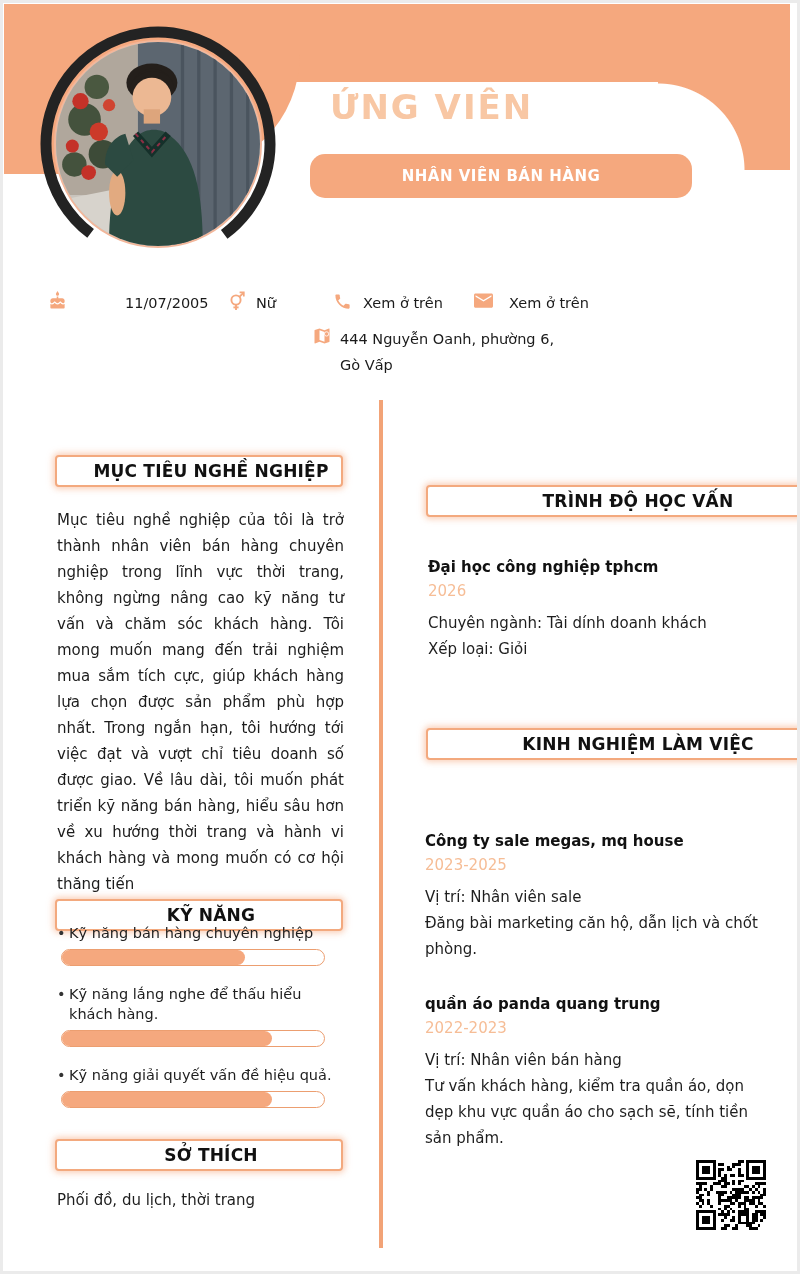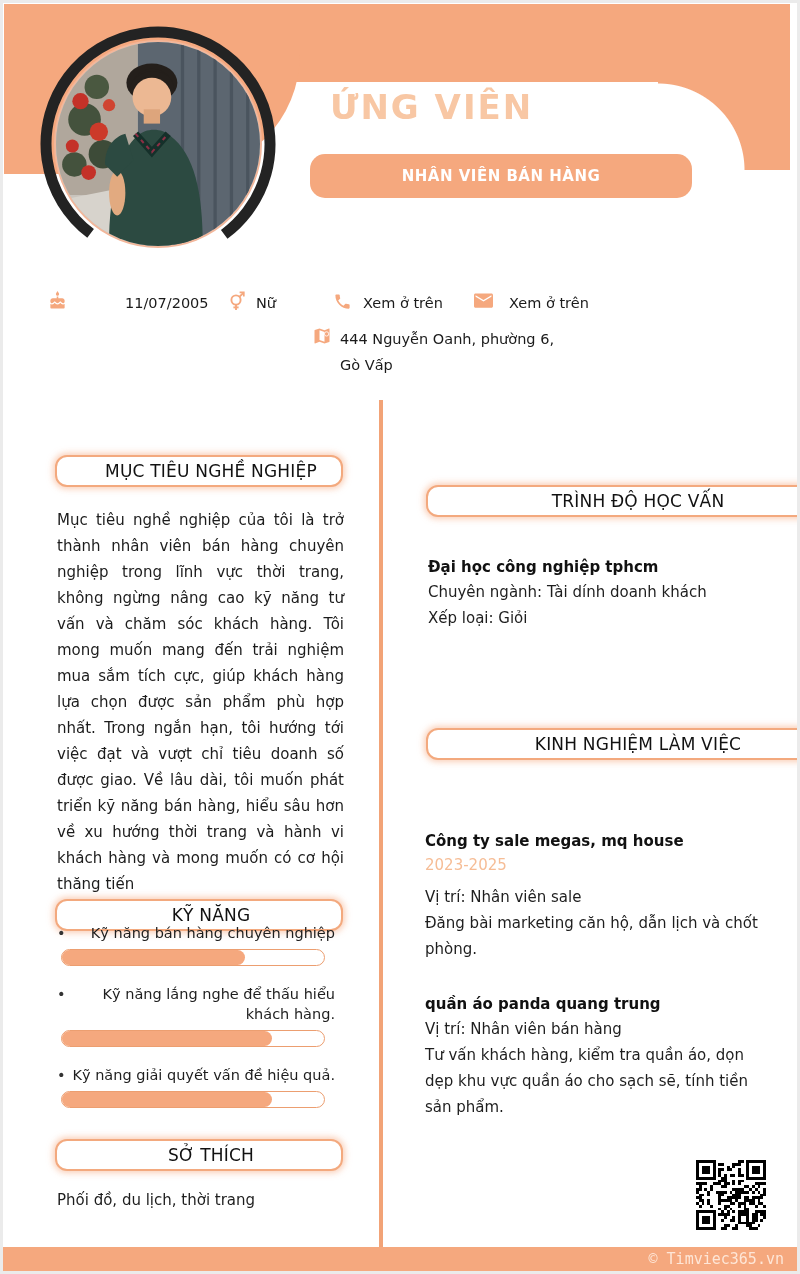--- a/index.html
+++ b/index.html
@@ -50,36 +50,36 @@
 
   
   .divider { left:376px; top:397px; width:4px; height:848px; background:#f2a377; }
   .footer  { left:0; bottom:0; width:794px; height:24px; background:var(--accent);
              display:flex; align-items:center; justify-content:flex-end; padding-right:13px; }
   .footer span { font-family:"DejaVu Sans Mono","Liberation Mono",monospace;
                  font-size:15px; color:rgba(255,241,230,.85); }
 
   
   .sec-pill {
-    height:32px; border-radius:12px; background:#fff;
+    height:32px; border-radius:4px; background:#fff;
     border:2px solid #f3a97e; box-shadow:0 0 6px 2px rgba(245,168,126,.55);
     display:flex; align-items:center; justify-content:center;
-    font-size:17px; font-weight:normal; color:#111; letter-spacing:.2px;padding-left:24px;
+    font-size:17px; font-weight:bold; color:#111; letter-spacing:.2px;padding-left:24px;
   }
   .pill-left  { left:52px;  width:288px; }
   .pill-right { left:407px; width:400px;margin-left:16px; }
 
   
   .para { left:54px; width:287px; font-size:15px; line-height:26px;
           text-align:justify; color:#1c1c1c; }
   .plain { font-size:15px; line-height:26px; }
 
   
   .skills { left:52px; top:920px; width:280px; }
-  .skill-label { font-size:14.5px; line-height:20px; margin-bottom:6px; padding-left:14px; position:relative;text-align:right; }
+  .skill-label { font-size:14.5px; line-height:20px; margin-bottom:6px; padding-left:14px; position:relative; }
   .skill-label::before { content:"•"; position:absolute; left:2px; color:#333; }
   .bar { margin-left:6px; width:264px; height:17px; border-radius:9px;
          border:1.5px solid #ec9e70; background:#fff; overflow:hidden; margin-bottom:18px; }
   .bar-fill { height:100%; background:var(--accent); border-radius:0 8px 8px 0; }
 
   
   .entry-title { font-size:15px; font-weight:bold; line-height:24px; color:#111; }
   .entry-year  { font-size:15px; line-height:24px; color:var(--yearColor); margin-bottom:7px; }
   .entry-line  { font-size:15px; line-height:26px; }
   .edu  { left:425px; top:552px; width:345px; }
@@ -179,23 +179,20 @@
 
   <div class="abs icon" style="left:309px; top:323px;">
     <svg width="20" height="20" viewBox="0 0 24 24" fill="#F5A87E">
       <path d="M20.5 3l-.16.03L15 5.1 9 3 3.36 4.9c-.21.07-.36.25-.36.48V20.5c0 .28.22.5.5.5l.16-.03L9 18.9l6 2.1 5.64-1.9c.21-.07.36-.25.36-.48V3.5c0-.28-.22-.5-.5-.5zM15 19l-6-2.11V5l6 2.11V19z"></path>
       <circle cx="17.5" cy="9.5" r="2.6" fill="#F5A87E" stroke="#fff" stroke-width="1"></circle>
     </svg>
   </div>
   <div class="abs c-item addr" style="left:337px; top:323px;">444 Nguyễn Oanh, phường 6, Gò Vấp</div>
 
   <div class="abs divider"></div>
-  <div class="abs footer">
-    <span>© Timviec365.vn</span>
-  </div>
 
   <div class="abs sec-pill pill-left" style="top:452px;">
     <span>MỤC TIÊU NGHỀ NGHIỆP</span>
   </div>
   <div class="abs para" style="top:504px;">Mục tiêu nghề nghiệp của tôi là trở thành nhân viên bán hàng chuyên nghiệp trong lĩnh vực thời trang, không ngừng nâng cao kỹ năng tư vấn và chăm sóc khách hàng. Tôi mong muốn mang đến trải nghiệm mua sắm tích cực, giúp khách hàng lựa chọn được sản phẩm phù hợp nhất. Trong ngắn hạn, tôi hướng tới việc đạt và vượt chỉ tiêu doanh số được giao. Về lâu dài, tôi muốn phát triển kỹ năng bán hàng, hiểu sâu hơn về xu hướng thời trang và hành vi khách hàng và mong muốn có cơ hội thăng tiến</div>
 
   <div class="abs sec-pill pill-left" style="top:896px;">
     <span>KỸ NĂNG</span>
   </div>
   <div class="abs skills">
@@ -222,36 +219,38 @@
   <div class="abs sec-pill pill-left" style="top:1136px;">
     <span>SỞ THÍCH</span>
   </div>
   <div class="abs plain" style="left:54px; top:1184px;">Phối đồ, du lịch, thời trang</div>
 
   <div class="abs sec-pill pill-right" style="top:482px;">
     <span>TRÌNH ĐỘ HỌC VẤN</span>
   </div>
   <div class="abs edu">
     <div class="entry-title">Đại học công nghiệp tphcm</div>
+    <div class="entry-year">2026</div>
     <div class="entry-line">Chuyên ngành: Tài dính doanh khách</div>
     <div class="entry-line">Xếp loại: Giỏi</div>
   </div>
 
   <div class="abs sec-pill pill-right" style="top:725px;">
     <span>KINH NGHIỆM LÀM VIỆC</span>
   </div>
   <div class="abs jobs">
     <div class="job-item">
       <div class="entry-title">Công ty sale megas, mq house</div>
       <div class="entry-year">2023-2025</div>
       <div class="entry-line">Vị trí: Nhân viên sale</div>
       <div class="entry-line">Đăng bài marketing căn hộ, dẫn lịch và chốt phòng.</div>
     </div>
     <div class="job-item">
       <div class="entry-title">quần áo panda quang trung</div>
+      <div class="entry-year">2022-2023</div>
       <div class="entry-line">Vị trí: Nhân viên bán hàng</div>
       <div class="entry-line">Tư vấn khách hàng, kiểm tra quần áo, dọn dẹp khu vực quần áo cho sạch sẽ, tính tiền sản phẩm.</div>
     </div>
   </div>
 
   <div class="abs qr">
     <svg id="qr-svg" viewBox="0 0 25 25" shape-rendering="crispEdges">
         <rect x="0" y="0" width="1" height="1"></rect>
         <rect x="1" y="0" width="1" height="1"></rect>
         <rect x="2" y="0" width="1" height="1"></rect>

